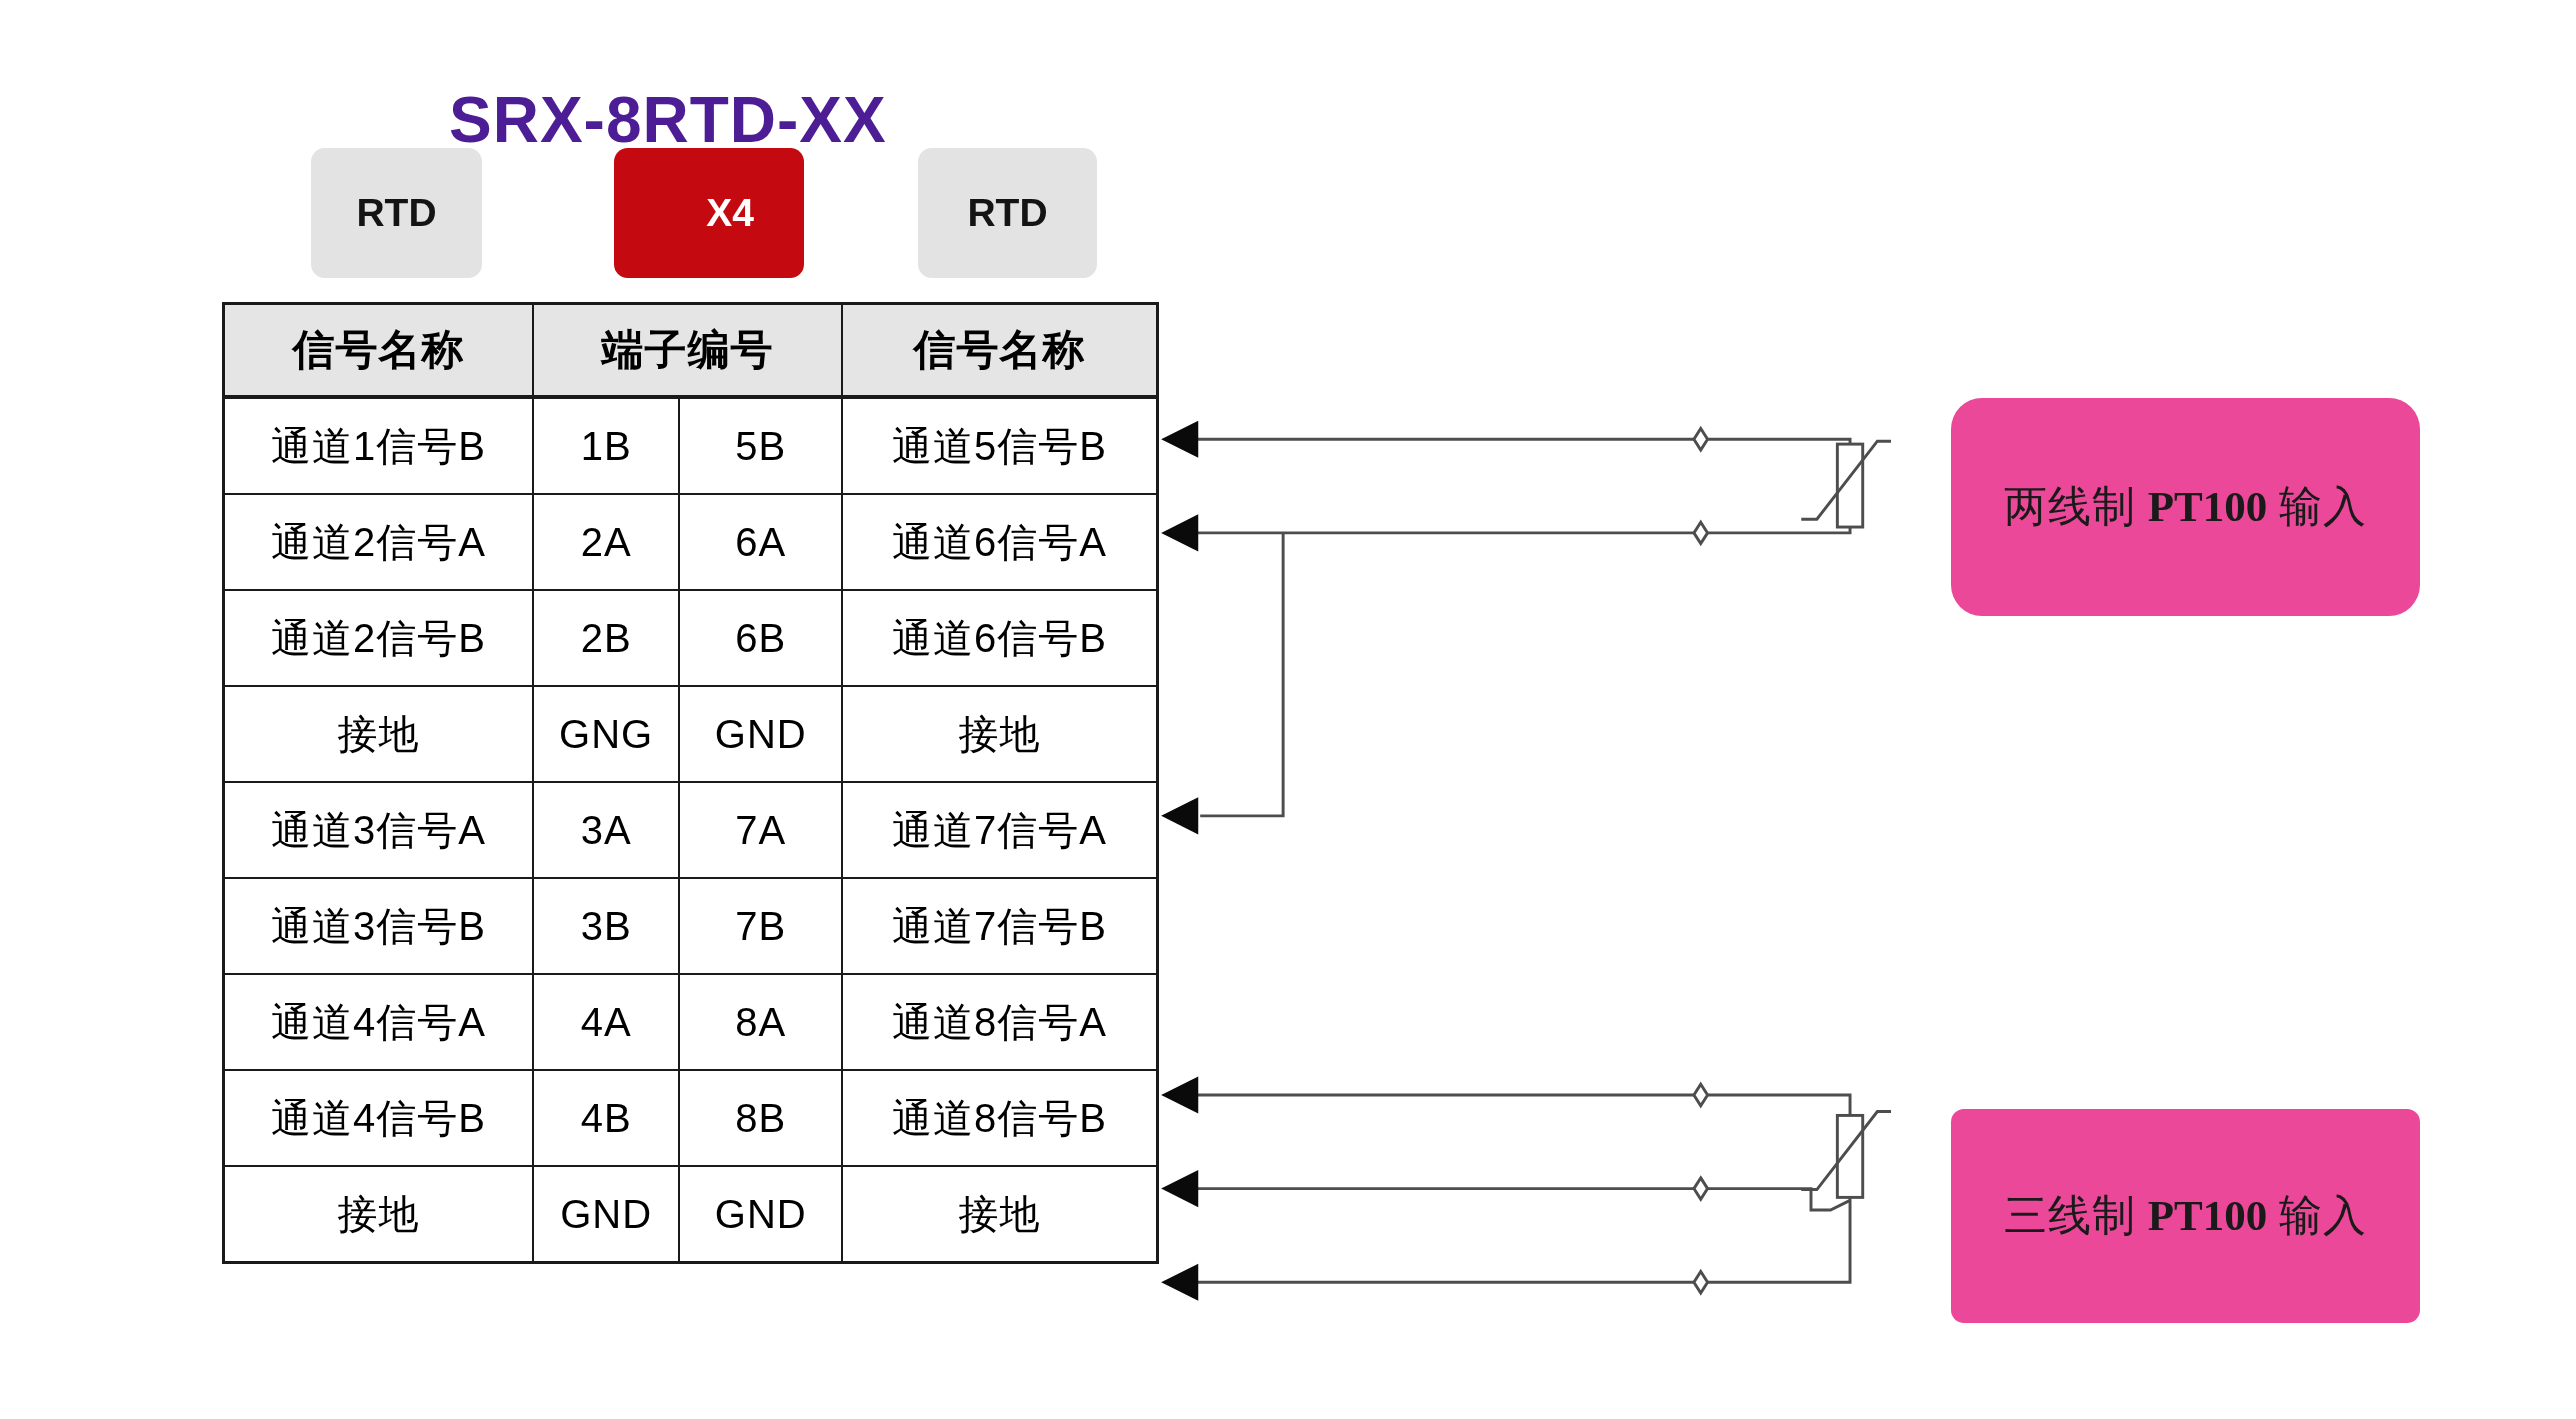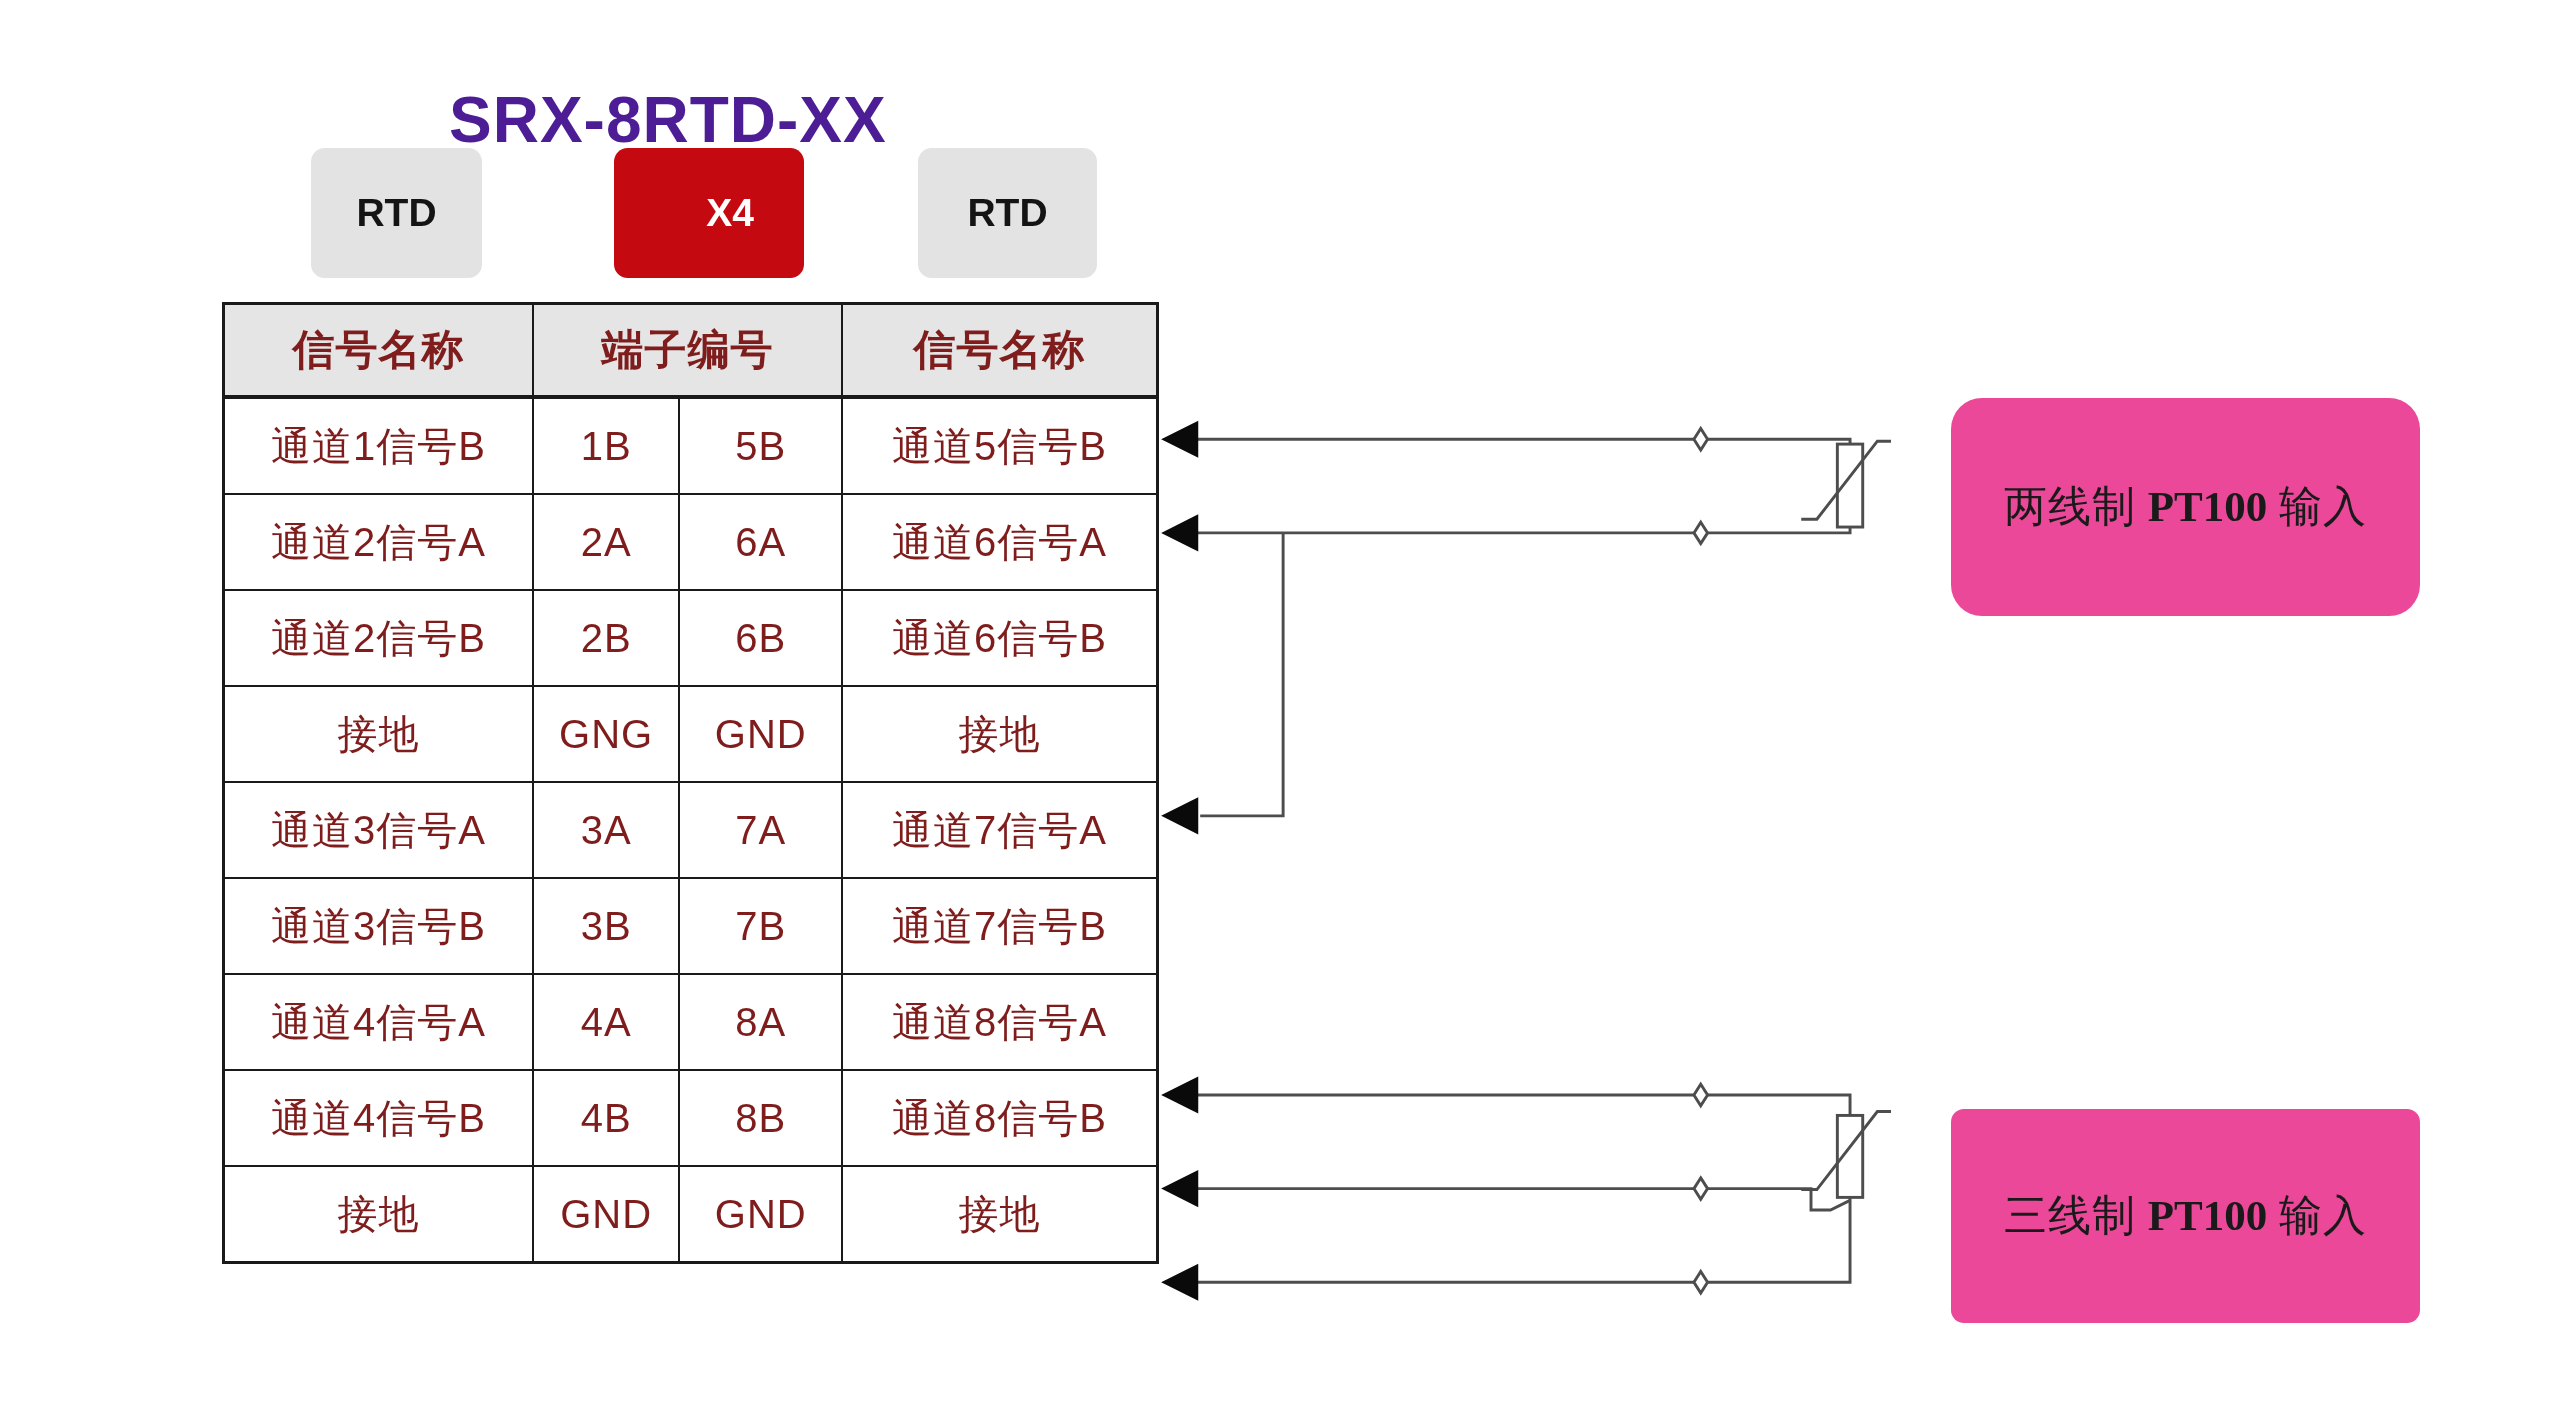--- a/index.html
+++ b/index.html
@@ -39,21 +39,21 @@
     border-collapse:collapse;
     table-layout:fixed;
     width:937px;
   }
   #terminal-table th,#terminal-table td{
     border:2.9px solid #1a1a1a;
     text-align:center;vertical-align:middle;
     font-size:40px;
     padding:0;
     letter-spacing:1px;
-    color:#7f1d1d;
+    color:#000000;
     background:#ffffff;
   }
   #terminal-table th{
     height:90px;
     background:#e5e5e5;
     font-weight:bold;
     font-size:42px;
     border-bottom-width:4.9px;
   }
   #terminal-table td{height:94px;font-weight:normal;}

